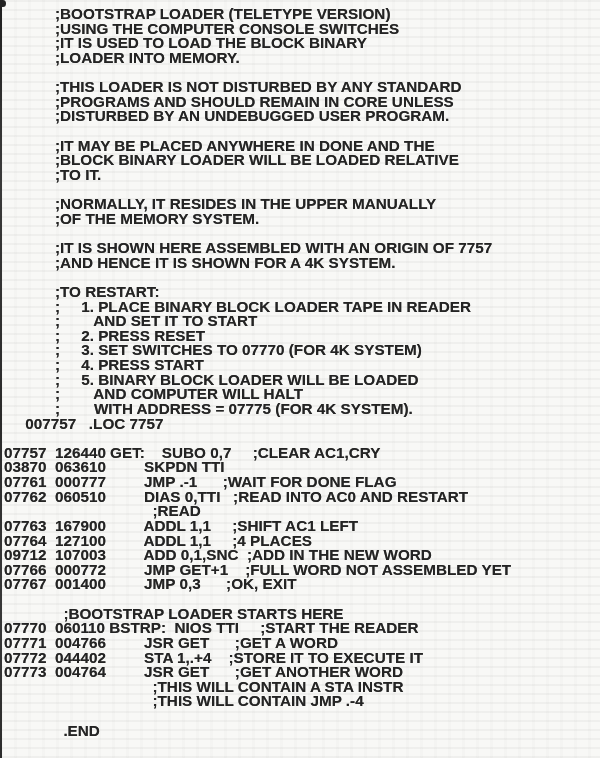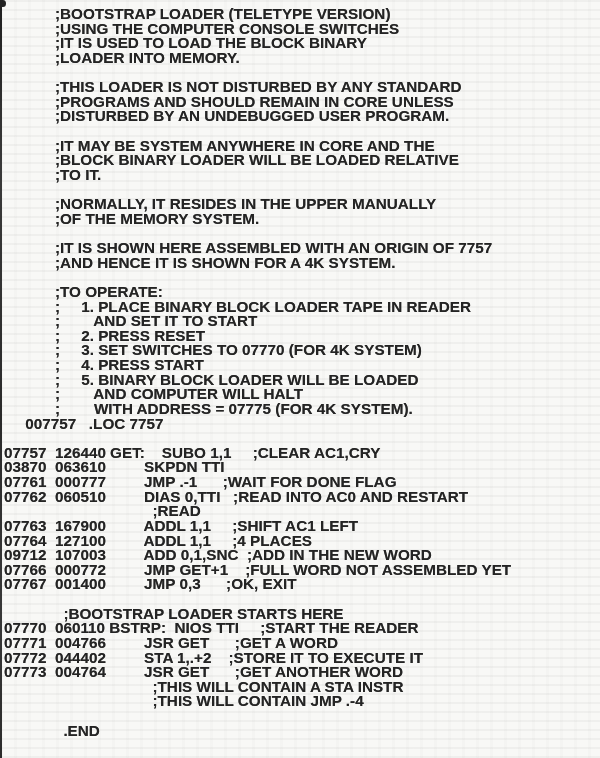--- a/index.html
+++ b/index.html
@@ -67,55 +67,55 @@
   <div class="listing">
       <div class="line">            ;BOOTSTRAP LOADER (TELETYPE VERSION)</div>
       <div class="line">            ;USING THE COMPUTER CONSOLE SWITCHES</div>
       <div class="line">            ;IT IS USED TO LOAD THE BLOCK BINARY</div>
       <div class="line">            ;LOADER INTO MEMORY.</div>
       <div class="line"></div>
       <div class="line">            ;THIS LOADER IS NOT DISTURBED BY ANY STANDARD</div>
       <div class="line">            ;PROGRAMS AND SHOULD REMAIN IN CORE UNLESS</div>
       <div class="line">            ;DISTURBED BY AN UNDEBUGGED USER PROGRAM.</div>
       <div class="line"></div>
-      <div class="line">            ;IT MAY BE SYSTEM ANYWHERE IN CORE AND THE</div>
+      <div class="line">            ;IT MAY BE PLACED ANYWHERE IN DONE AND THE</div>
       <div class="line">            ;BLOCK BINARY LOADER WILL BE LOADED RELATIVE</div>
       <div class="line">            ;TO IT.</div>
       <div class="line"></div>
       <div class="line">            ;NORMALLY, IT RESIDES IN THE UPPER MANUALLY</div>
       <div class="line">            ;OF THE MEMORY SYSTEM.</div>
       <div class="line"></div>
       <div class="line">            ;IT IS SHOWN HERE ASSEMBLED WITH AN ORIGIN OF 7757</div>
       <div class="line">            ;AND HENCE IT IS SHOWN FOR A 4K SYSTEM.</div>
       <div class="line"></div>
-      <div class="line">            ;TO OPERATE:</div>
+      <div class="line">            ;TO RESTART:</div>
       <div class="line">            ;     1. PLACE BINARY BLOCK LOADER TAPE IN READER</div>
       <div class="line">            ;        AND SET IT TO START</div>
       <div class="line">            ;     2. PRESS RESET</div>
       <div class="line">            ;     3. SET SWITCHES TO 07770 (FOR 4K SYSTEM)</div>
       <div class="line">            ;     4. PRESS START</div>
       <div class="line">            ;     5. BINARY BLOCK LOADER WILL BE LOADED</div>
       <div class="line">            ;        AND COMPUTER WILL HALT</div>
       <div class="line">            ;        WITH ADDRESS = 07775 (FOR 4K SYSTEM).</div>
       <div class="line">     007757   .LOC 7757</div>
       <div class="line"></div>
-      <div class="line">07757  126440 GET:    SUBO 1,1     ;CLEAR AC1,CRY</div>
+      <div class="line">07757  126440 GET:    SUBO 0,7     ;CLEAR AC1,CRY</div>
       <div class="line">03870  063610         SKPDN TTI</div>
       <div class="line">07761  000777         JMP .-1      ;WAIT FOR DONE FLAG</div>
       <div class="line">07762  060510         DIAS 0,TTI   ;READ INTO AC0 AND RESTART</div>
       <div class="line">                                   ;READ</div>
       <div class="line">07763  167900         ADDL 1,1     ;SHIFT AC1 LEFT</div>
       <div class="line">07764  127100         ADDL 1,1     ;4 PLACES</div>
       <div class="line">09712  107003         ADD 0,1,SNC  ;ADD IN THE NEW WORD</div>
       <div class="line">07766  000772         JMP GET+1    ;FULL WORD NOT ASSEMBLED YET</div>
       <div class="line">07767  001400         JMP 0,3      ;OK, EXIT</div>
       <div class="line"></div>
       <div class="line">              ;BOOTSTRAP LOADER STARTS HERE</div>
       <div class="line">07770  060110 BSTRP:  NIOS TTI     ;START THE READER</div>
       <div class="line">07771  004766         JSR GET      ;GET A WORD</div>
-      <div class="line">07772  044402         STA 1,.+2    ;STORE IT TO EXECUTE IT</div>
+      <div class="line">07772  044402         STA 1,.+4    ;STORE IT TO EXECUTE IT</div>
       <div class="line">07773  004764         JSR GET      ;GET ANOTHER WORD</div>
       <div class="line">                                   ;THIS WILL CONTAIN A STA INSTR</div>
       <div class="line">                                   ;THIS WILL CONTAIN JMP .-4</div>
       <div class="line"></div>
       <div class="line">              .END</div>
     </div>
 </div>
 
 </body></html>

